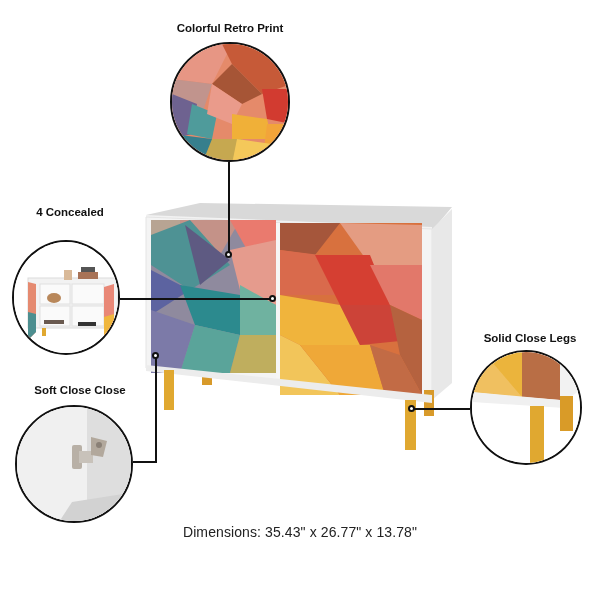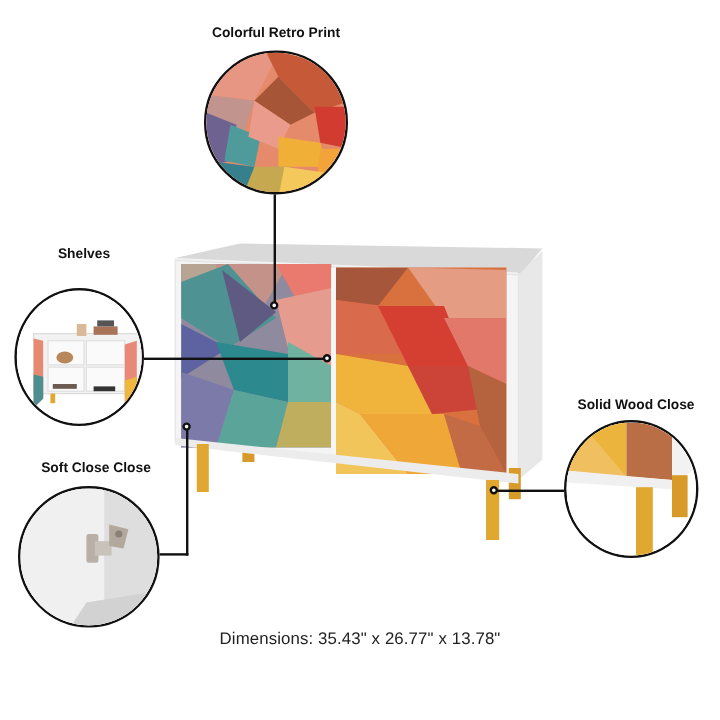--- a/index.html
+++ b/index.html
@@ -9,23 +9,23 @@
   .circle { position: absolute; border: 2px solid #111; border-radius: 50%; overflow: hidden; box-sizing: border-box; background: #fff; }
   .line { position: absolute; background: #111; }
   .dot { position: absolute; width: 7px; height: 7px; border: 2px solid #111; border-radius: 50%; background: #fff; box-sizing: border-box; }
   svg { display: block; }
 </style>
 </head>
 <body>
 
 <div class="label" style="left:150px; top:20px; width:160px;">Colorful Retro Print</div>
 <div class="label" style="left:10px; top:204px; width:120px;">
-  <div>Shelves</div>
+  <div>4 Concealed</div>
 </div>
-<div class="label" style="left:470px; top:330px; width:120px;">Solid Wood Close</div>
+<div class="label" style="left:470px; top:330px; width:120px;">Solid Close Legs</div>
 <div class="label" style="left:10px; top:382px; width:140px;">Soft Close Close</div>
 
 <div style="position:absolute; left:140px; top:195px; width:325px; height:270px;">
   <svg width="325" height="270" viewBox="0 0 325 270">
     <defs>
       <clipPath id="ldoor">
           <rect x="11" y="25" width="125" height="153"></rect>
         </clipPath>
       <clipPath id="rdoor">
           <rect x="140" y="28" width="142" height="172"></rect>

